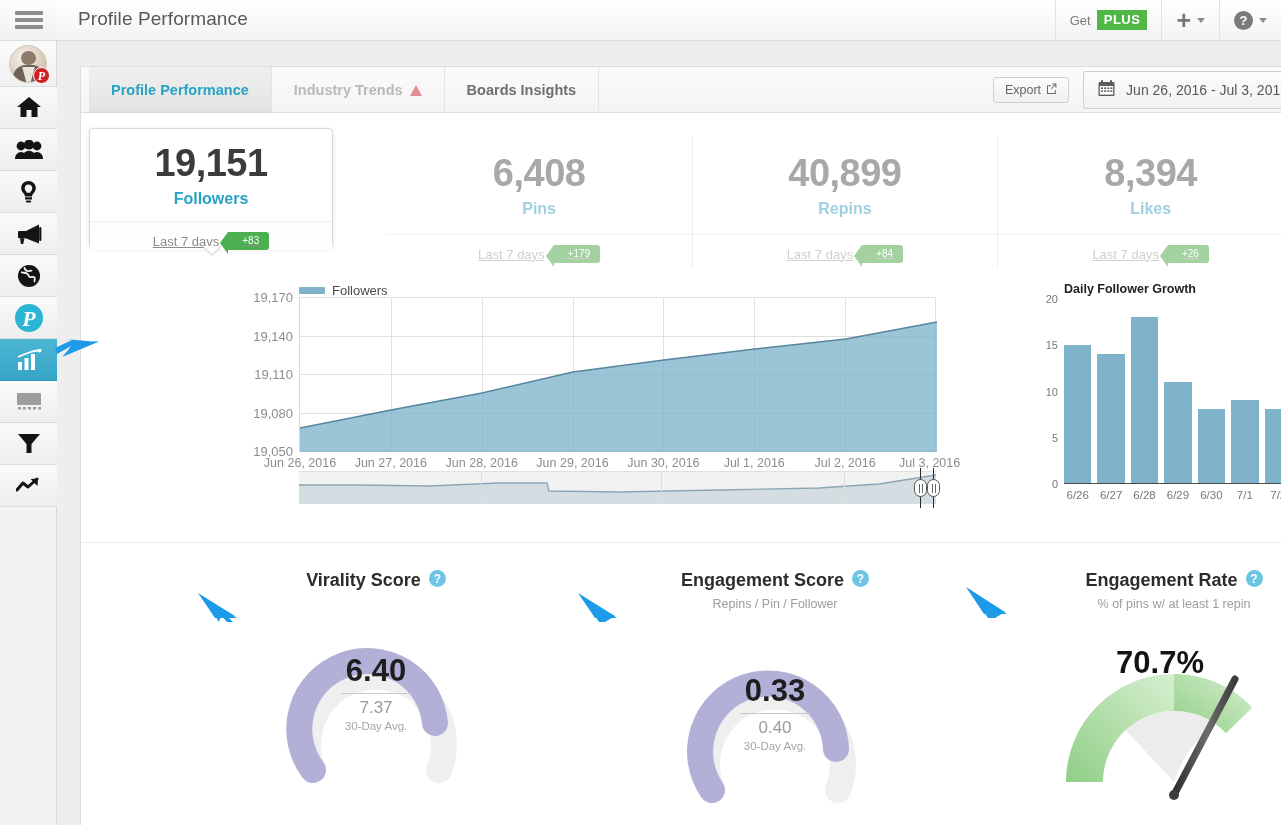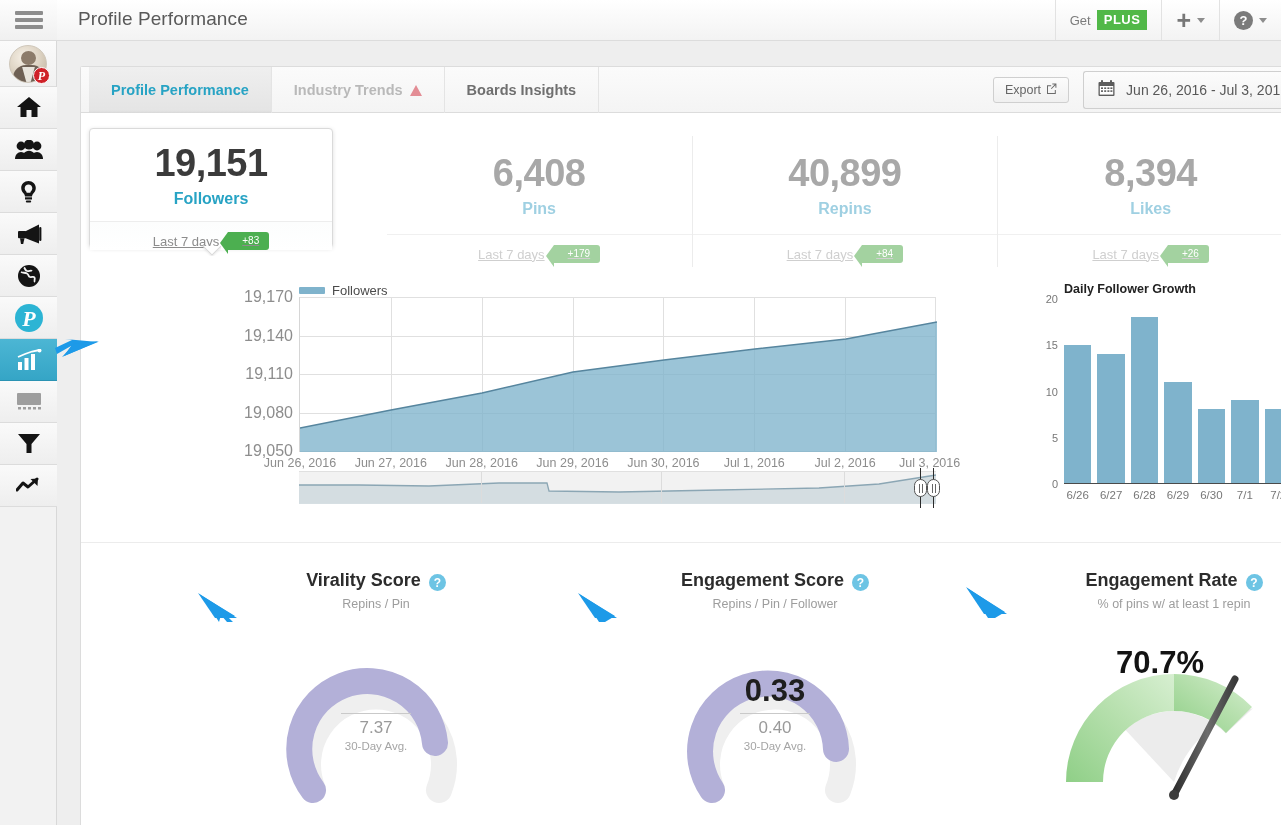--- a/index.html
+++ b/index.html
@@ -236,21 +236,21 @@
   .legend-row {
     position: absolute; left: 58px; top: 4px;
     display: flex; align-items: center; gap: 7px;
     font-size: 13px; color: #4b4b4b;
   }
   .legend-swatch { width: 26px; height: 7px; background: #7fb3cc; border-radius: 1px; }
   .plot { position: absolute; left: 58px; top: 18px; width: 637px; height: 155px;
           border-left: 1px solid #d6d6d6; border-bottom: 1px solid #d6d6d6; }
   .ylab {
     position: absolute; right: 100%; margin-right: 7px;
-    font-size: 16px; color: #8d8d8d; transform: translateY(-50%);
+    font-size: 13px; color: #8d8d8d; transform: translateY(-50%);
     white-space: nowrap;
     margin-left: 16px;
   }
   .gl-h { position: absolute; left: 0; width: 100%; height: 1px; background: #e0e0e0; }
   .gl-v { position: absolute; top: 0; height: 100%; width: 1px; background: #e0e0e0; }
   .xlab {
     position: absolute; top: 100%; margin-top: 5px;
     font-size: 12.5px; color: #8d8d8d; transform: translateX(-50%);
     white-space: nowrap;
   }
@@ -283,21 +283,21 @@
              display: flex; align-items: flex-end; gap: 6px; }
   .bc-bar { flex: 1; background: #7fb3cc; }
   .bc-xlabs { position: absolute; left: 0; top: 100%; margin-top: 5px; width: 100%;
               display: flex; gap: 6px; }
   .bc-xlab { flex: 1; text-align: center; font-size: 11.5px; color: #777; }
 
   
   #gaugerow { position: relative; margin-top: 18px; border-top: 1px solid #ececec; height: 270px; }
   .gcol { position: absolute; top: 0; width: 400px; text-align: center; }
   .ghead {
-    display: flex; align-items: flex-end; justify-content: center; gap: 8px;
+    display: flex; align-items: flex-start; justify-content: center; gap: 8px;
     margin-top: 27px;
   }
   .gtitle { font-size: 18px; font-weight: bold; color: #2c2c2c; }
   .ghelp {
     width: 17px; height: 17px; border-radius: 50%;
     background: #6dc4e4; color: #fff; font-size: 12px; font-weight: bold;
     display: flex; align-items: center; justify-content: center; cursor: pointer;
   }
   .gsub { font-size: 12.5px; color: #9d9d9d; margin-top: 6px; }
   .gauge-box { position: relative; width: 210px; height: 185px; margin: 16px auto 0; }
@@ -628,26 +628,26 @@
       </div>
     </div>
 
     <div id="gaugerow">
 
       <div class="gcol" style="left:95px">
         <div class="ghead">
           <span class="gtitle">Virality Score</span>
           <span class="ghelp">?</span>
         </div>
-        <div class="gsub">Repins / Pin</div>
         <div class="gauge-box">
           <svg width="210" height="185" viewBox="0 0 210 185" style="position:absolute;left:0;top:0">
             <path d="M 42 163 A 68 68 0 1 1 168 163" fill="none" stroke="#efefef" stroke-width="26" stroke-linecap="round"></path>
             <path d="M 42 163 A 68 68 0 1 1 164 116" fill="none" stroke="#b3b0d8" stroke-width="26" stroke-linecap="round"></path>
           </svg>
+          <div class="gval">6.40</div>
           <div class="gdiv"></div>
           <div class="gavg">7.37</div>
           <div class="gavglbl">30-Day Avg.</div>
         </div>
       </div>
 
       <div class="gcol" style="left:494px">
         <div class="ghead">
           <span class="gtitle">Engagement Score</span>
           <span class="ghelp">?</span>

